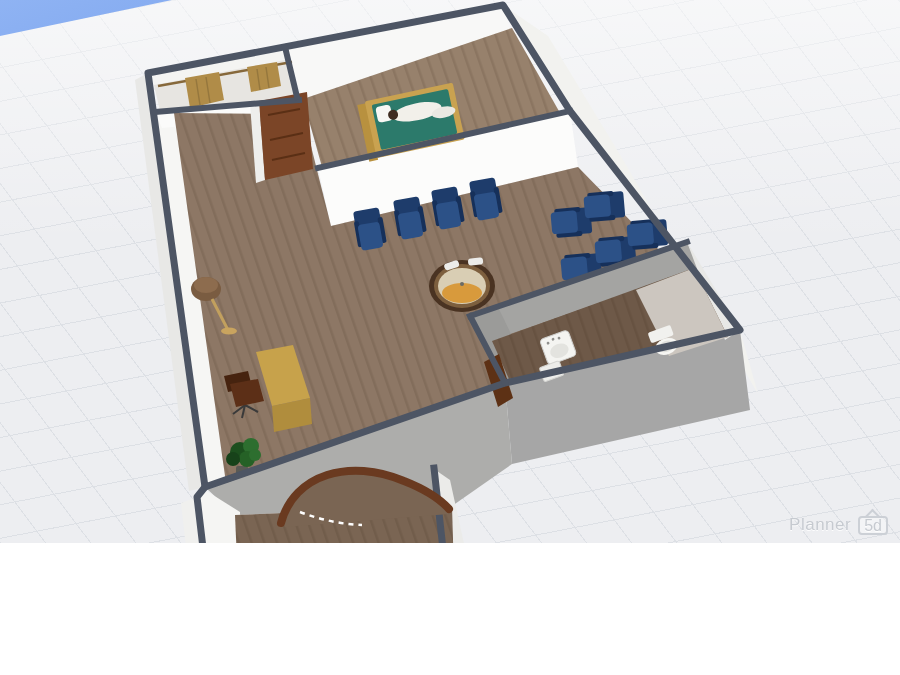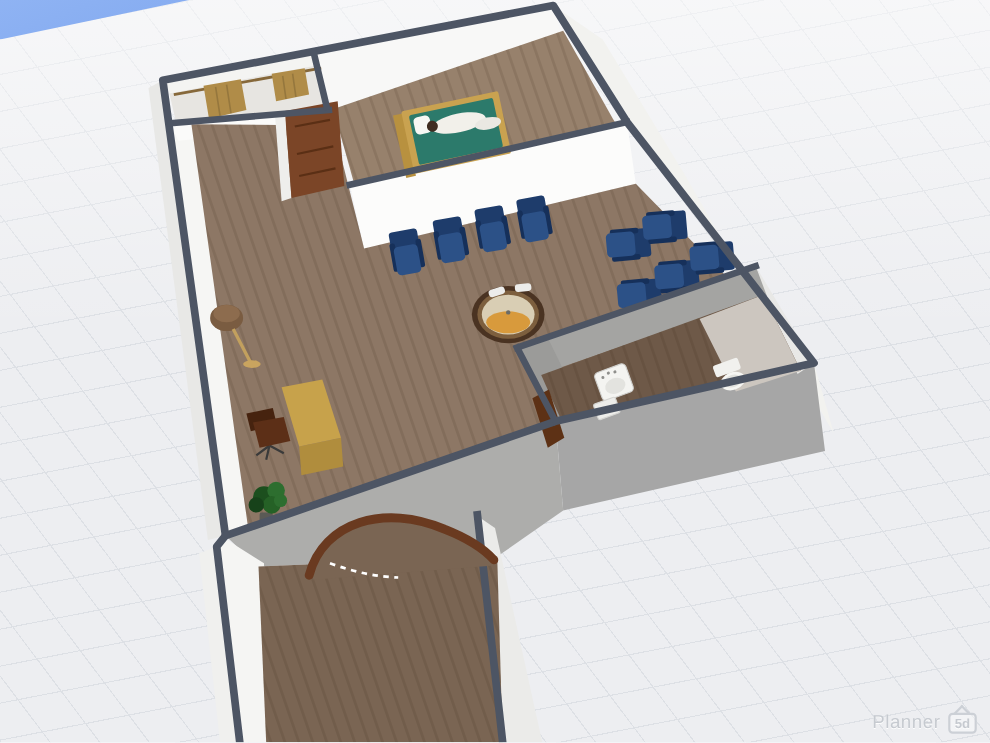--- a/index.html
+++ b/index.html
@@ -1,18 +1,18 @@
 <!DOCTYPE html>
 <html style="--sky: #7fa7ef; --ground: #edeef1; --grid-line: #dde0e5; --wall-edge: #4d5564; --floor-main: #8d7765; --floor-bedroom: #97816c; --floor-corridor: #7a6553; --floor-bath: #6e5948; --chair-back: #1e3c6b; --chair-seat: #2c5187; --chair-arm: #16305a; --bed-frame: #c9a250; --mattress: #2c7a6b; --curtain: #b08c48; --door: #7b4527; --arch: #6a3a20; --table-ring: #4a3322; --table-top: #d9ceb4; --table-amber: #d89a3c; --desk: #c7a24b; --office-chair: #5c2f17; --plant: #2d6e2f; --lamp: #7a5c41; --watermark: #c6cad0;"><head>
 <meta charset="utf-8">
 <style>
   html,body{margin:0;padding:0;}
   body{font-family:"Liberation Sans", sans-serif;}
   #viewport{
-    position:relative;width:900px;height:675px;overflow:hidden;
+    position:relative;width:900px;height:543px;overflow:hidden;
     background:var(--ground,#edeef1);
   }
   
   #grid{
     position:absolute;inset:0;
     background-color:var(--ground,#edeef1);
     background-image:
       linear-gradient(to bottom, rgba(255,255,255,.55), rgba(255,255,255,0) 45%),
       repeating-linear-gradient(169deg, var(--grid-line,#dde0e5) 0 1px, transparent 1px 33px),
       repeating-linear-gradient(53deg,  var(--grid-line,#dde0e5) 0 1px, transparent 1px 36px);
@@ -34,21 +34,21 @@
   .chair-seat{fill:var(--chair-seat,#2c5187);}
   .chair-arm{fill:var(--chair-arm,#16305a);}
   #watermark{
     position:absolute;right:12px;bottom:8px;display:flex;align-items:center;gap:7px;
     color:var(--watermark,#c6cad0);text-shadow:0 1px 0 rgba(255,255,255,.9);
     user-select:none;
   }
   #watermark .wm-text{font-size:17px;letter-spacing:.5px;}
   #watermark .wm-badge{
     position:relative;border:2px solid #ccd0d6;border-radius:4px;padding:1px 4px 0 4px;
-    font-size:12px;font-weight:bold;background:rgba(255,255,255,.35);line-height:14px;
+    font-size:16px;font-weight:normal;background:rgba(255,255,255,.35);line-height:14px;
   }
   #watermark .wm-roof{
     position:absolute;top:-7px;left:50%;width:9px;height:9px;margin-left:-6px;
     border-left:2px solid #ccd0d6;border-top:2px solid #ccd0d6;
     transform:rotate(45deg);background:transparent;
   }
 </style>
 </head>
 <body>
 

